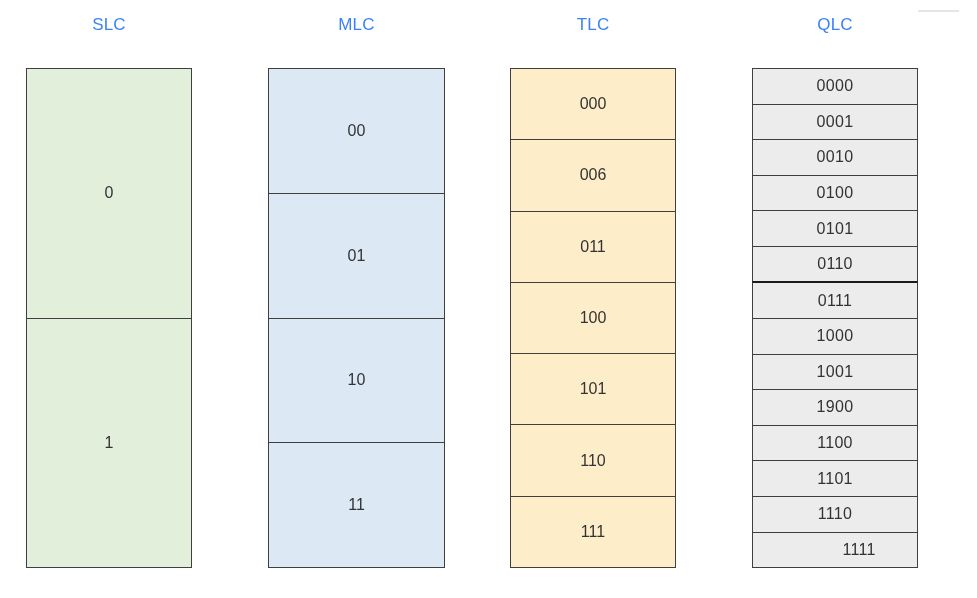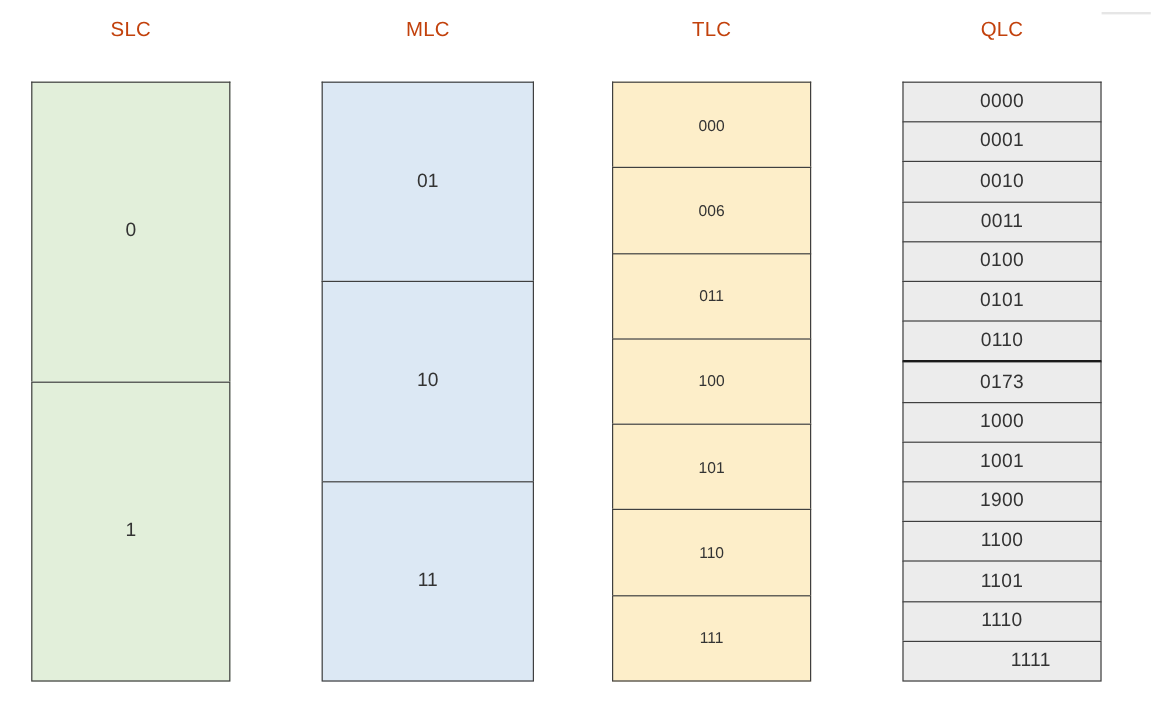--- a/index.html
+++ b/index.html
@@ -37,21 +37,21 @@
     position: absolute;
     top: 0;
   }
 
   .col-header {
     position: absolute;
     top: 14px;
     width: 100%;
     text-align: center;
     font-size: 17px;
-    color: #c2410c;
+    color: #3b82f6;
     letter-spacing: 0.2px;
     line-height: 22px;
   }
 
   .stack {
     position: absolute;
     top: 68px;
     left: 0;
     width: 100%;
     height: 500px;
@@ -71,21 +71,21 @@
     border-bottom-width: 0;
     position: relative;
   }
   .cell:last-child {
     border-bottom-width: 1.6px;
   }
 
   
   .col-slc .cell { font-size: 16px; }
   .col-mlc .cell { font-size: 16px; }
-  .col-tlc .cell { font-size: 13px; }
+  .col-tlc .cell { font-size: 16px; }
   .col-qlc .cell {
     font-size: 16px;
     border-width: 1.3px;
     border-bottom-width: 0;
     letter-spacing: 0.3px;
   }
   .col-qlc .cell:last-child { border-bottom-width: 1.3px; padding-left: 48px; }
 
   
   .cell.heavy-top {
@@ -115,20 +115,21 @@
     <div class="col-header">SLC</div>
     <div class="stack">
       <div class="cell">0</div>
       <div class="cell">1</div>
     </div>
   </div>
 
   <div class="column col-mlc">
     <div class="col-header">MLC</div>
     <div class="stack">
+      <div class="cell">00</div>
       <div class="cell">01</div>
       <div class="cell">10</div>
       <div class="cell">11</div>
     </div>
   </div>
 
   <div class="column col-tlc">
     <div class="col-header">TLC</div>
     <div class="stack">
       <div class="cell">000</div>
@@ -140,25 +141,24 @@
       <div class="cell">111</div>
     </div>
   </div>
 
   <div class="column col-qlc">
     <div class="col-header">QLC</div>
     <div class="stack">
       <div class="cell">0000</div>
       <div class="cell">0001</div>
       <div class="cell">0010</div>
-      <div class="cell">0011</div>
       <div class="cell">0100</div>
       <div class="cell">0101</div>
       <div class="cell">0110</div>
-      <div class="cell heavy-top">0173</div>
+      <div class="cell heavy-top">0111</div>
       <div class="cell">1000</div>
       <div class="cell">1001</div>
       <div class="cell">1900</div>
       <div class="cell">1100</div>
       <div class="cell">1101</div>
       <div class="cell">1110</div>
       <div class="cell">1111</div>
     </div>
   </div>
 

